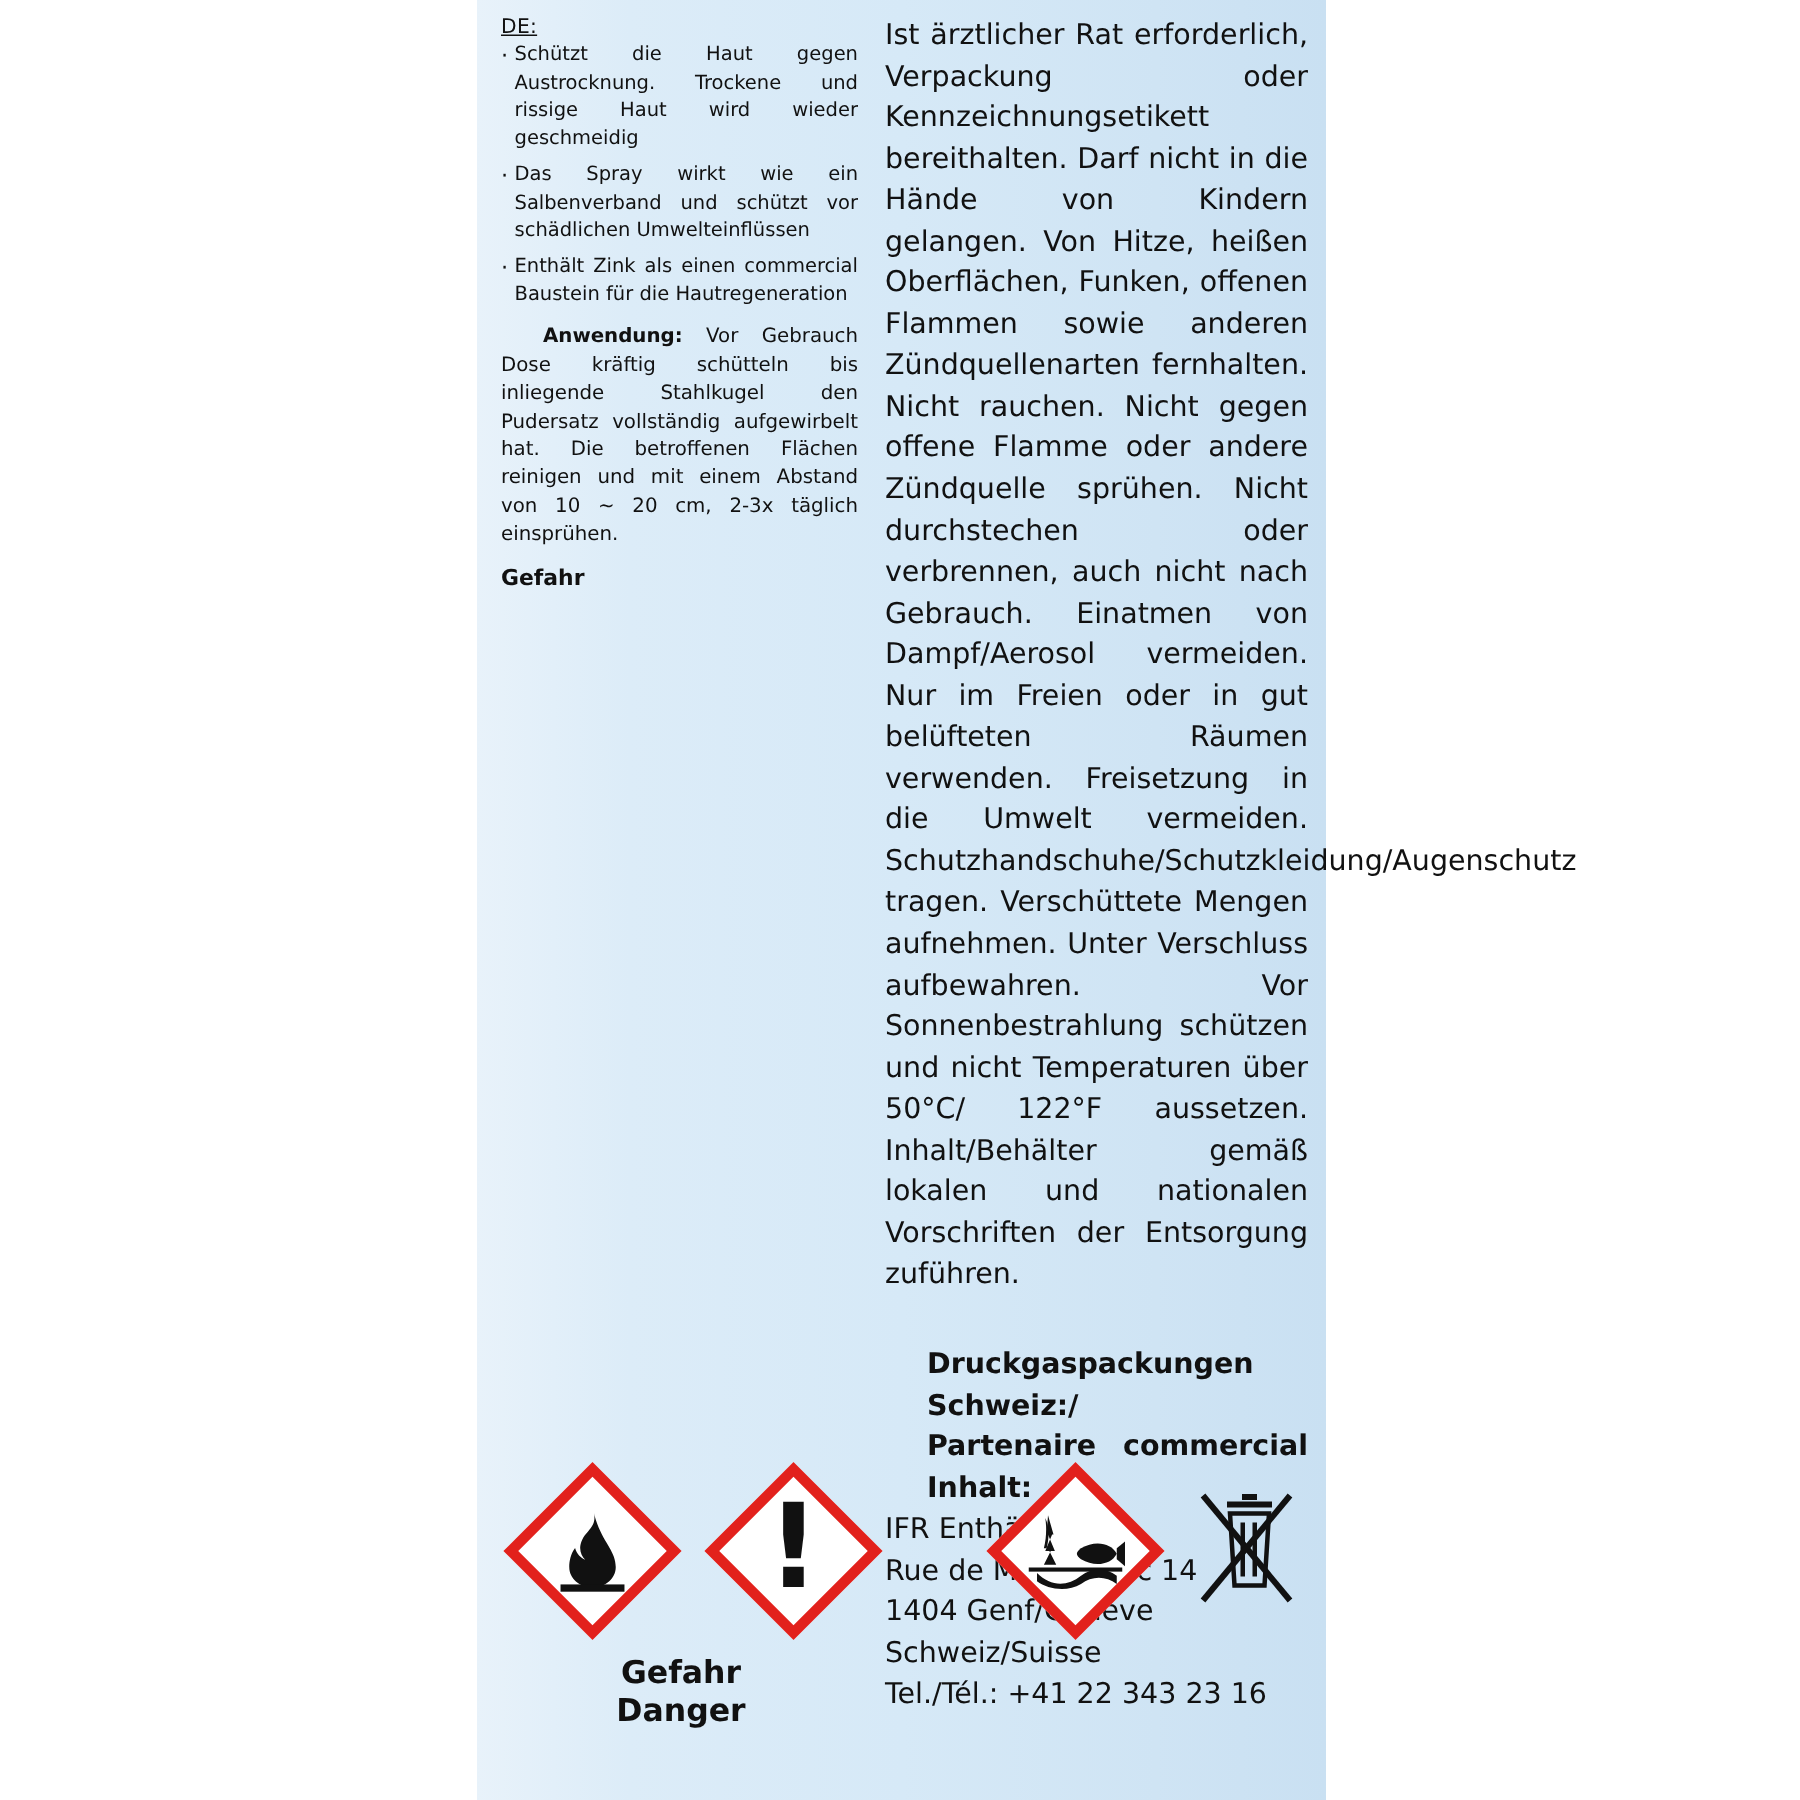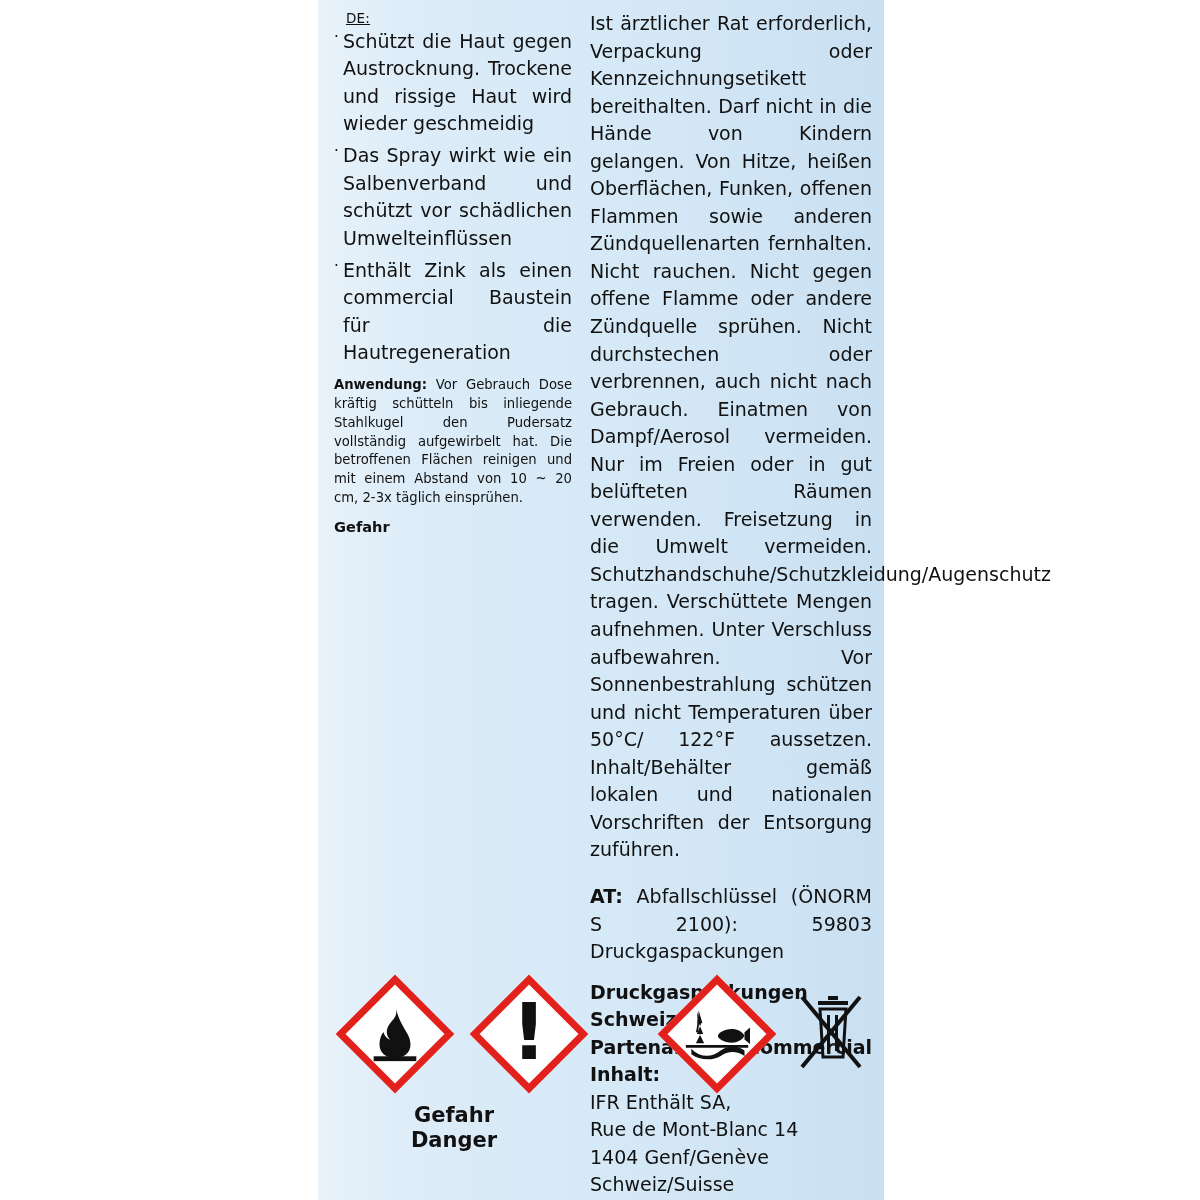--- a/index.html
+++ b/index.html
@@ -59,48 +59,49 @@
   }
   .t-mid {
     font-size: 19px;
     line-height: 1.45;
     text-align: justify;
     margin: 0;
   }
   .lang-tag {
     font-size: 13.5px;
     text-decoration: underline;
-    margin: 0 0 2px 12px;
+    margin: 0 0 2px 0;
     letter-spacing: 0.2px;
   }
   ul.bullets {
     list-style: none;
     margin: 0 0 10px 0;
     padding: 0;
   }
   ul.bullets li {
     position: relative;
     padding-left: 9px;
-    font-size: 19px;
+    font-size: 13px;
     line-height: 1.44;
     text-align: justify;
     margin-bottom: 5px;
   }
   ul.bullets li:before {
     content: "\00B7";
     position: absolute;
     left: 0;
     top: -1px;
     font-size: 15px;
   }
   .block {
     margin-bottom: 11px;
   }
   .bold {
     font-weight: bold;
+    margin-left: 28px;
   }
   .heading-bold {
     font-weight: bold;
     font-size: 14.6px;
     margin: 0 0 1px 0;
   }
   .gap-md { height: 13px; }
   .gap-lg { height: 19px; }
 
   
@@ -187,21 +188,20 @@
       <div class="block">
         <p class="heading-bold">Gefahr</p>
       </div>
     </div>
 
     <div class="col col-right">
       <p class="t-mid">Ist ärztlicher Rat erforderlich, Verpackung oder Kennzeichnungsetikett bereithalten. Darf nicht in die Hände von Kindern gelangen. Von Hitze, heißen Oberflächen, Funken, offenen Flammen sowie anderen Zündquellenarten fernhalten. Nicht rauchen. Nicht gegen offene Flamme oder andere Zündquelle sprühen. Nicht durchstechen oder verbrennen, auch nicht nach Gebrauch. Einatmen von Dampf/Aerosol vermeiden. Nur im Freien oder in gut belüfteten Räumen verwenden. Freisetzung in die Umwelt vermeiden. Schutzhandschuhe/Schutzkleidung/Augenschutz tragen. Verschüttete Mengen aufnehmen. Unter Verschluss aufbewahren. Vor Sonnenbestrahlung schützen und nicht Temperaturen über 50°C/ 122°F aussetzen. Inhalt/Behälter gemäß lokalen und nationalen Vorschriften der Entsorgung zuführen.</p>
 
       <div class="gap-lg"></div>
 
-      <p class="t-mid"><span class="bold">AT:</span><span> Abfallschlüssel (ÖNORM S 2100): 59803 Druckgaspackungen</span></p>
 
       <div class="gap-md"></div>
 
       <p class="t-mid bold">Druckgaspackungen Schweiz:/</p>
       <p class="t-mid bold">Partenaire commercial Inhalt:</p>
       <p class="t-mid">IFR Enthält SA,</p>
       <p class="t-mid">Rue de Mont-Blanc 14</p>
       <p class="t-mid">1404 Genf/Genève</p>
       <p class="t-mid">Schweiz/Suisse</p>
       <p class="t-mid">Tel./Tél.: +41 22 343 23 16</p>

